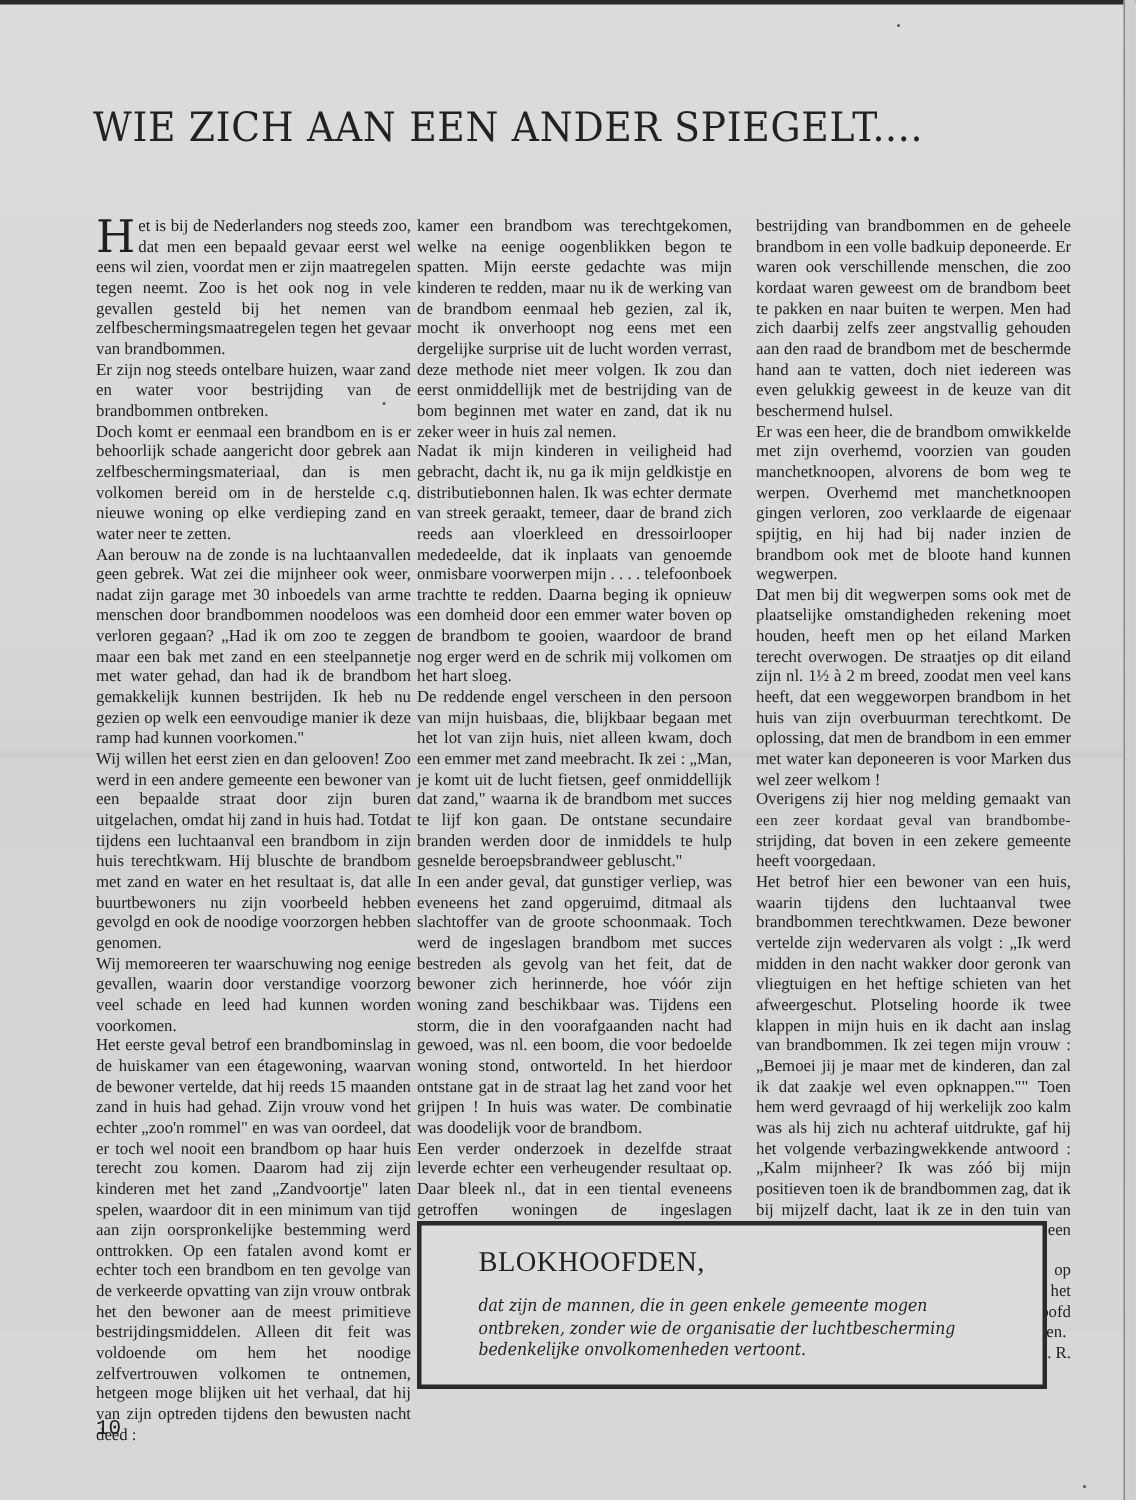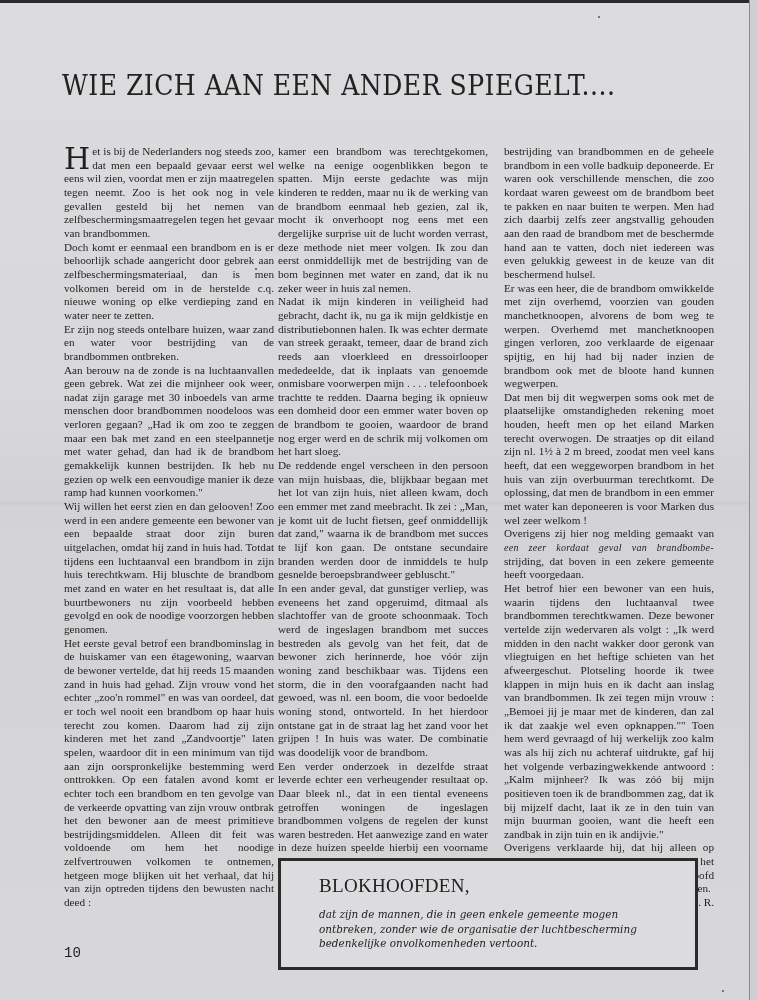--- a/index.html
+++ b/index.html
@@ -24,45 +24,46 @@
   .col {
     position:absolute; top:145px; width:210px;
     font-size:11.2px; line-height:13.65px; color:#1f1f1f;
     text-align:justify; hyphens:none;
   }
   .col p { margin:0; }
   .col1 { left:64px; }
   .col2 { left:278px;font-family:Liberation Serif, serif; }
   .col3 { left:504px; }
   .dropcap { float:left; font-size:30px; line-height:24px; margin:2px 2px 0 0; font-family:"DejaVu Serif", serif; font-weight:normal; }
-  .small-italic { font-style:italic; font-size:10px; letter-spacing:0.3px; }
+  .small-italic { font-size:10px; letter-spacing:0.3px; }
   .page-number { position:absolute; left:64px; top:945px; font-size:14px; color:#1c1c1c; font-family:Liberation Mono, monospace; }
   .box {
-    position:absolute; left:278px; top:858px; width:414px; height:106px;
+    position:absolute; left:278px; top:814px; width:414px; height:106px;
     border:3px solid #2b2b2b; background:#dcdcde;
   }
   .box-title { position:absolute; left:38px; top:14px; font-size:19px; color:#222; font-family:"Liberation Serif", serif; letter-spacing:0.3px; }
   .box-text { position:absolute; left:38px; top:46px; width:345px; font-size:11.6px; line-height:14.5px; font-style:italic; color:#222; font-family:"DejaVu Serif", serif; transform:scaleX(0.9); transform-origin:left; width:385px;}
   .speck { position:absolute; width:2px; height:2px; background:#555; border-radius:1px; }
 </style>
 </head>
 <body>
 
 <div class="page">
   <div class="top-bar"></div>
   <div class="fold"></div>
 
   <h1 class="title">WIE ZICH AAN EEN ANDER SPIEGELT....</h1>
 
   <div class="col col1">
     <p><span class="dropcap">H</span><span>et is bij de Nederlanders nog steeds zoo, dat men een bepaald gevaar eerst wel eens wil zien, voordat men er zijn maatregelen tegen neemt. Zoo is het ook nog in vele gevallen gesteld bij het nemen van zelfbeschermingsmaatregelen tegen het gevaar van brandbommen.</span></p>
+    <p>Er zijn nog steeds ontelbare huizen, waar zand en water voor bestrijding van de brandbommen ontbreken.</p>
     <p>Doch komt er eenmaal een brandbom en is er behoorlijk schade aangericht door gebrek aan zelfbeschermingsmateriaal, dan is men volkomen bereid om in de herstelde c.q. nieuwe woning op elke verdieping zand en water neer te zetten.</p>
-    <p>Er zijn nog steeds ontelbare huizen, waar zand en water voor bestrijding van de brandbommen ontbreken.</p>
     <p>Aan berouw na de zonde is na luchtaanvallen geen gebrek. Wat zei die mijnheer ook weer, nadat zijn garage met 30 inboedels van arme menschen door brandbommen noodeloos was verloren gegaan? „Had ik om zoo te zeggen maar een bak met zand en een steelpannetje met water gehad, dan had ik de brandbom gemakkelijk kunnen bestrijden. Ik heb nu gezien op welk een eenvoudige manier ik deze ramp had kunnen voorkomen."</p>
     <p>Wij willen het eerst zien en dan gelooven! Zoo werd in een andere gemeente een bewoner van een bepaalde straat door zijn buren uitgelachen, omdat hij zand in huis had. Totdat tijdens een luchtaanval een brandbom in zijn huis terechtkwam. Hij bluschte de brandbom met zand en water en het resultaat is, dat alle buurtbewoners nu zijn voorbeeld hebben gevolgd en ook de noodige voorzorgen hebben genomen.</p>
+    <p>Wij memoreeren ter waarschuwing nog eenige gevallen, waarin door verstandige voorzorg veel schade en leed had kunnen worden voorkomen.</p>
     <p>Het eerste geval betrof een brandbominslag in de huiskamer van een étagewoning, waarvan de bewoner vertelde, dat hij reeds 15 maanden zand in huis had gehad. Zijn vrouw vond het echter „zoo'n rommel" en was van oordeel, dat er toch wel nooit een brandbom op haar huis terecht zou komen. Daarom had zij zijn kinderen met het zand „Zandvoortje" laten spelen, waardoor dit in een minimum van tijd aan zijn oorspronkelijke bestemming werd onttrokken. Op een fatalen avond komt er echter toch een brandbom en ten gevolge van de verkeerde opvatting van zijn vrouw ontbrak het den bewoner aan de meest primitieve bestrijdingsmiddelen. Alleen dit feit was voldoende om hem het noodige zelfvertrouwen volkomen te ontnemen, hetgeen moge blijken uit het verhaal, dat hij van zijn optreden tijdens den bewusten nacht deed :</p>
 
   </div>
 
   <div class="col col2">
     <p>kamer een brandbom was terechtgekomen, welke na eenige oogenblikken begon te spatten. Mijn eerste gedachte was mijn kinderen te redden, maar nu ik de werking van de brandbom eenmaal heb gezien, zal ik, mocht ik onverhoopt nog eens met een dergelijke surprise uit de lucht worden verrast, deze methode niet meer volgen. Ik zou dan eerst onmiddellijk met de bestrijding van de bom beginnen met water en zand, dat ik nu zeker weer in huis zal nemen.</p>
     <p>Nadat ik mijn kinderen in veiligheid had gebracht, dacht ik, nu ga ik mijn geldkistje en distributiebonnen halen. Ik was echter dermate van streek geraakt, temeer, daar de brand zich reeds aan vloerkleed en dressoirlooper mededeelde, dat ik inplaats van genoemde onmisbare voorwerpen mijn . . . . telefoonboek trachtte te redden. Daarna beging ik opnieuw een domheid door een emmer water boven op de brandbom te gooien, waardoor de brand nog erger werd en de schrik mij volkomen om het hart sloeg.</p>
     <p>De reddende engel verscheen in den persoon van mijn huisbaas, die, blijkbaar begaan met het lot van zijn huis, niet alleen kwam, doch een emmer met zand meebracht. Ik zei : „Man, je komt uit de lucht fietsen, geef onmiddellijk dat zand," waarna ik de brandbom met succes te lijf kon gaan. De ontstane secundaire branden werden door de inmiddels te hulp gesnelde beroepsbrandweer gebluscht."</p>
     <p>In een ander geval, dat gunstiger verliep, was eveneens het zand opgeruimd, ditmaal als slachtoffer van de groote schoonmaak. Toch werd de ingeslagen brandbom met succes bestreden als gevolg van het feit, dat de bewoner zich herinnerde, hoe vóór zijn woning zand beschikbaar was. Tijdens een storm, die in den voorafgaanden nacht had gewoed, was nl. een boom, die voor bedoelde woning stond, ontworteld. In het hierdoor ontstane gat in de straat lag het zand voor het grijpen ! In huis was water. De combinatie was doodelijk voor de brandbom.</p>
     <p>Een verder onderzoek in dezelfde straat leverde echter een verheugender resultaat op. Daar bleek nl., dat in een tiental eveneens getroffen woningen de ingeslagen brandbommen volgens de regelen der kunst waren bestreden. Het aanwezige zand en water in deze huizen speelde hierbij een voorname rol. Er was een bewoner, die gebruik maakte van het laatste snufje op het gebied der</p>

